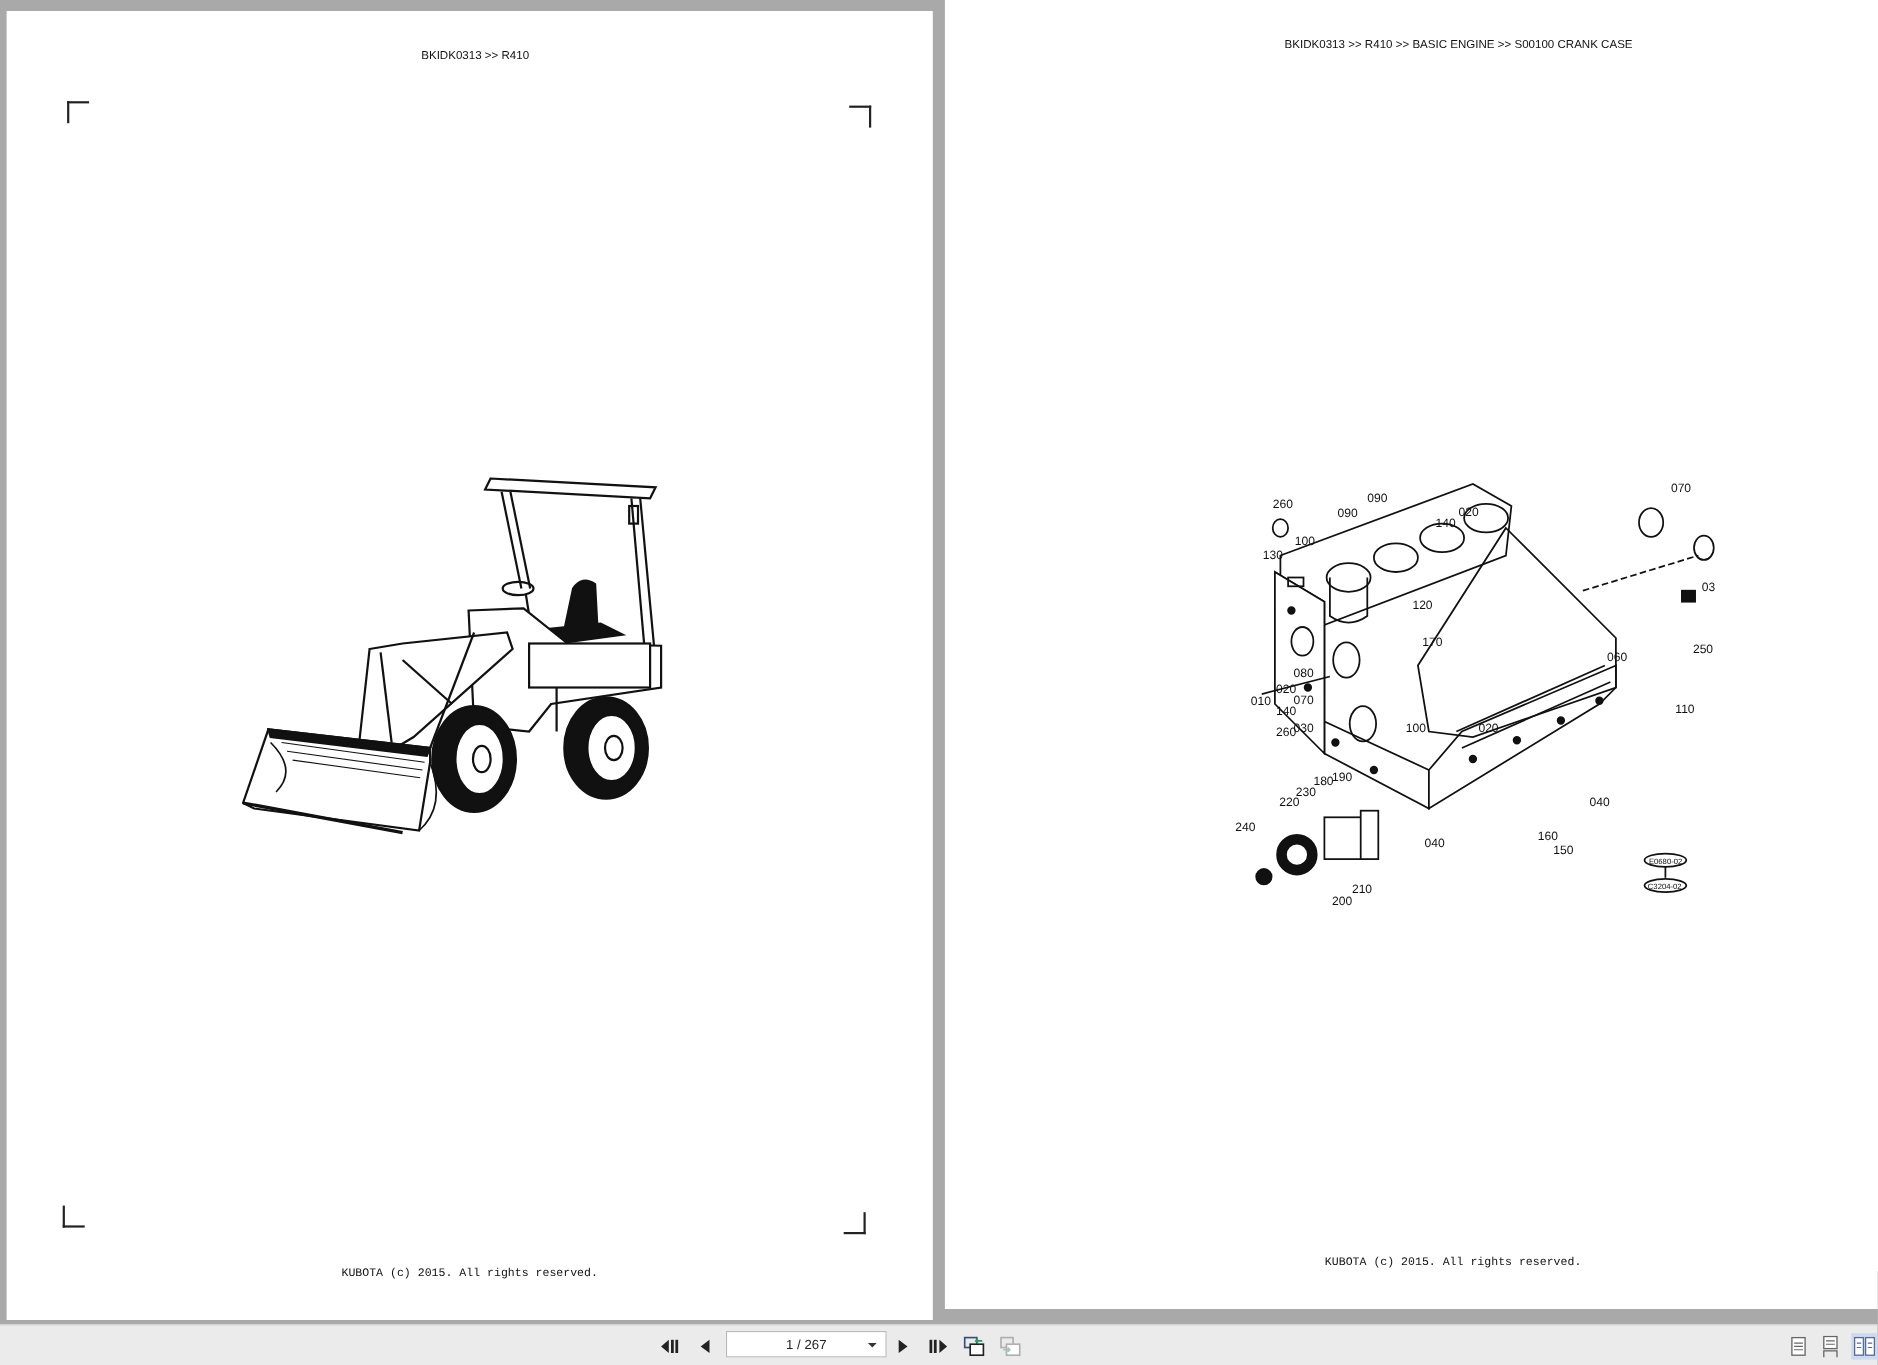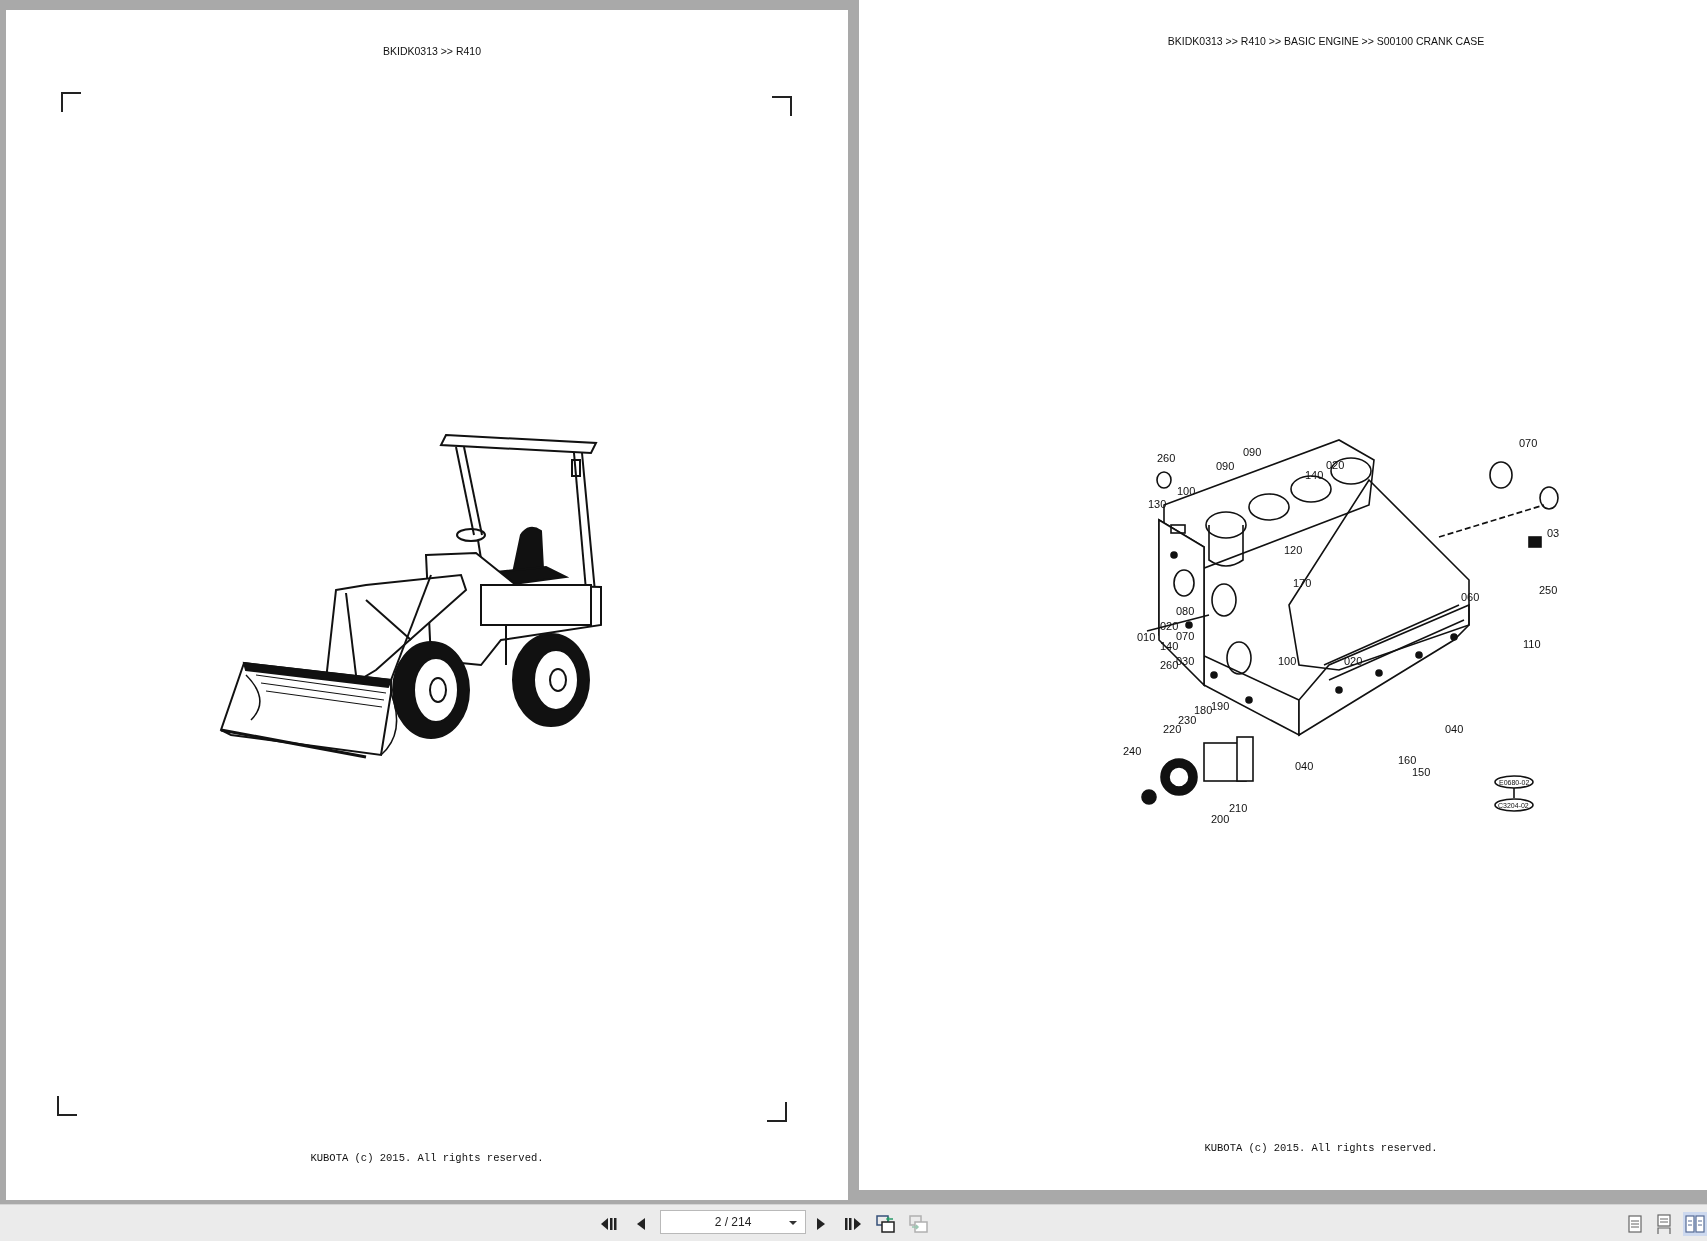--- a/index.html
+++ b/index.html
@@ -206,21 +206,21 @@
         <rect x="10" y="2" width="2.5" height="12" fill="#222"></rect>
         <rect x="14" y="2" width="2.5" height="12" fill="#222"></rect>
       </svg>
   </div>
   <div class="tb-btn" style="left:630px;">
     <svg width="12" height="16" viewBox="0 0 12 16">
         <polygon points="10,2 2,8 10,14" fill="#222"></polygon>
       </svg>
   </div>
   <div id="page-select">
-    <span>2 / 214</span>
+    <span>1 / 267</span>
     <span class="caret"></span>
   </div>
   <div class="tb-btn" style="left:810px;">
     <svg width="12" height="16" viewBox="0 0 12 16">
         <polygon points="2,2 10,8 2,14" fill="#222"></polygon>
       </svg>
   </div>
   <div class="tb-btn" style="left:842px;">
     <svg width="18" height="16" viewBox="0 0 18 16">
         <rect x="1" y="2" width="2.5" height="12" fill="#222"></rect>

